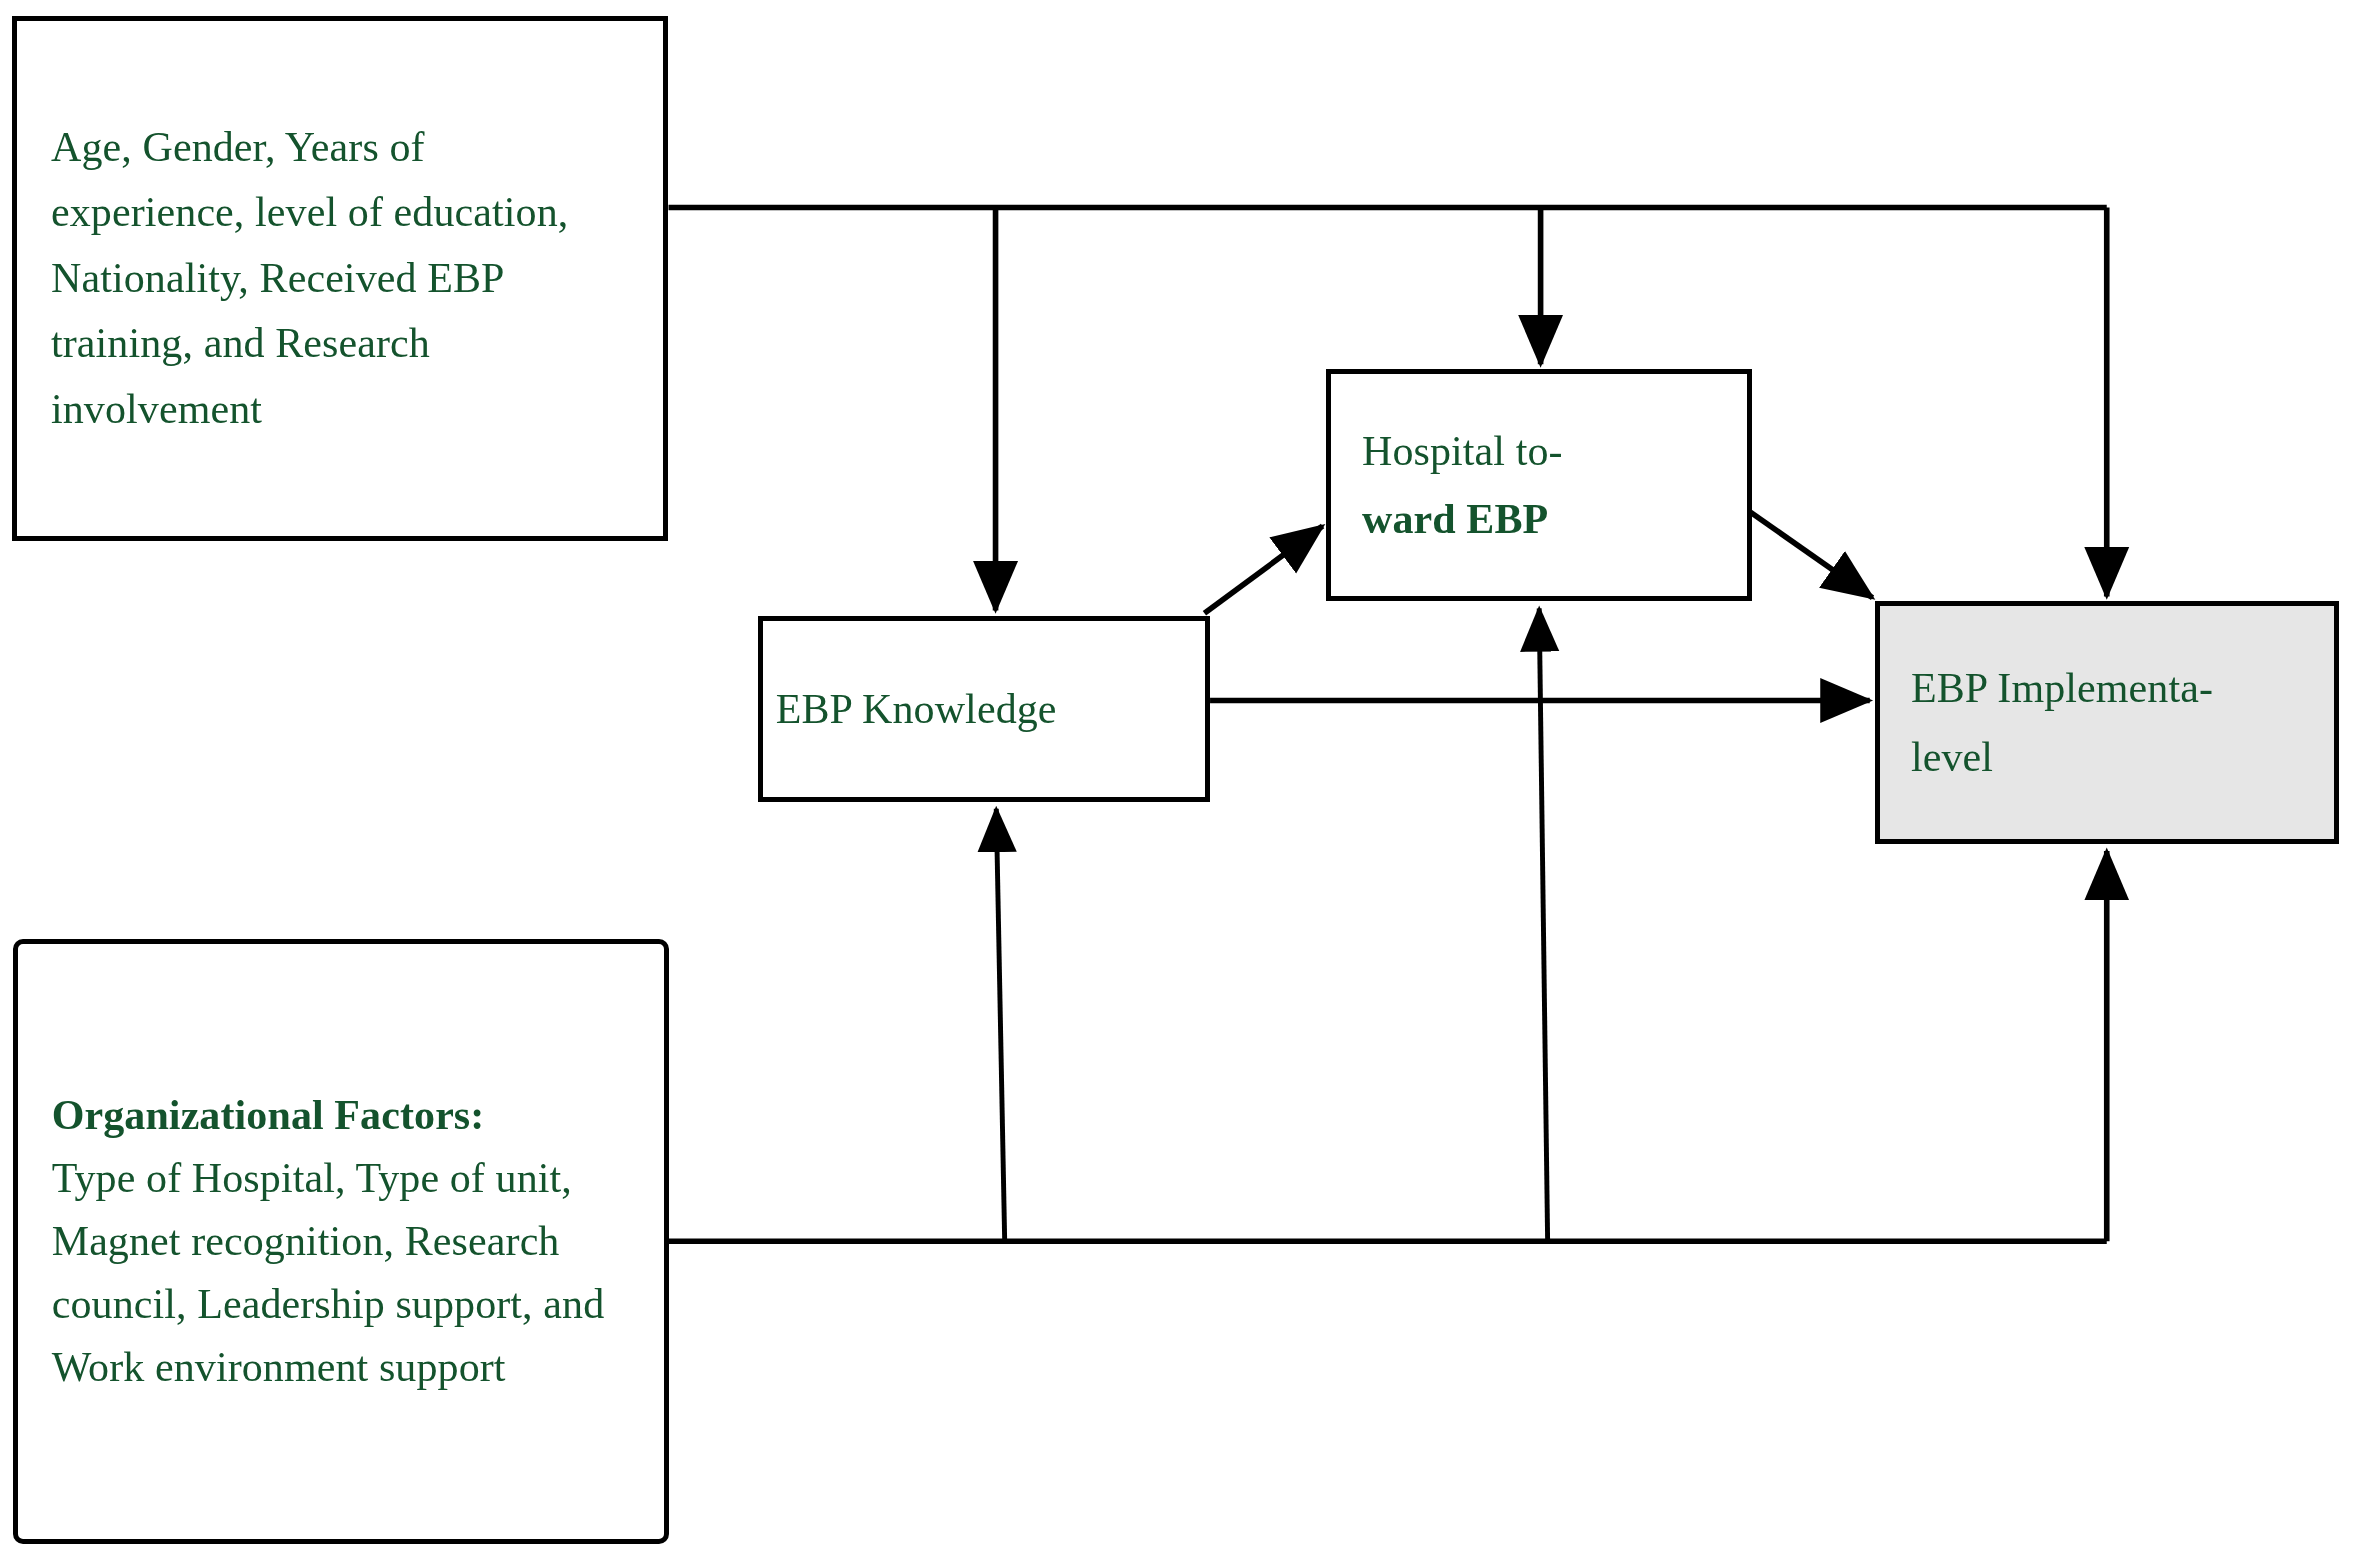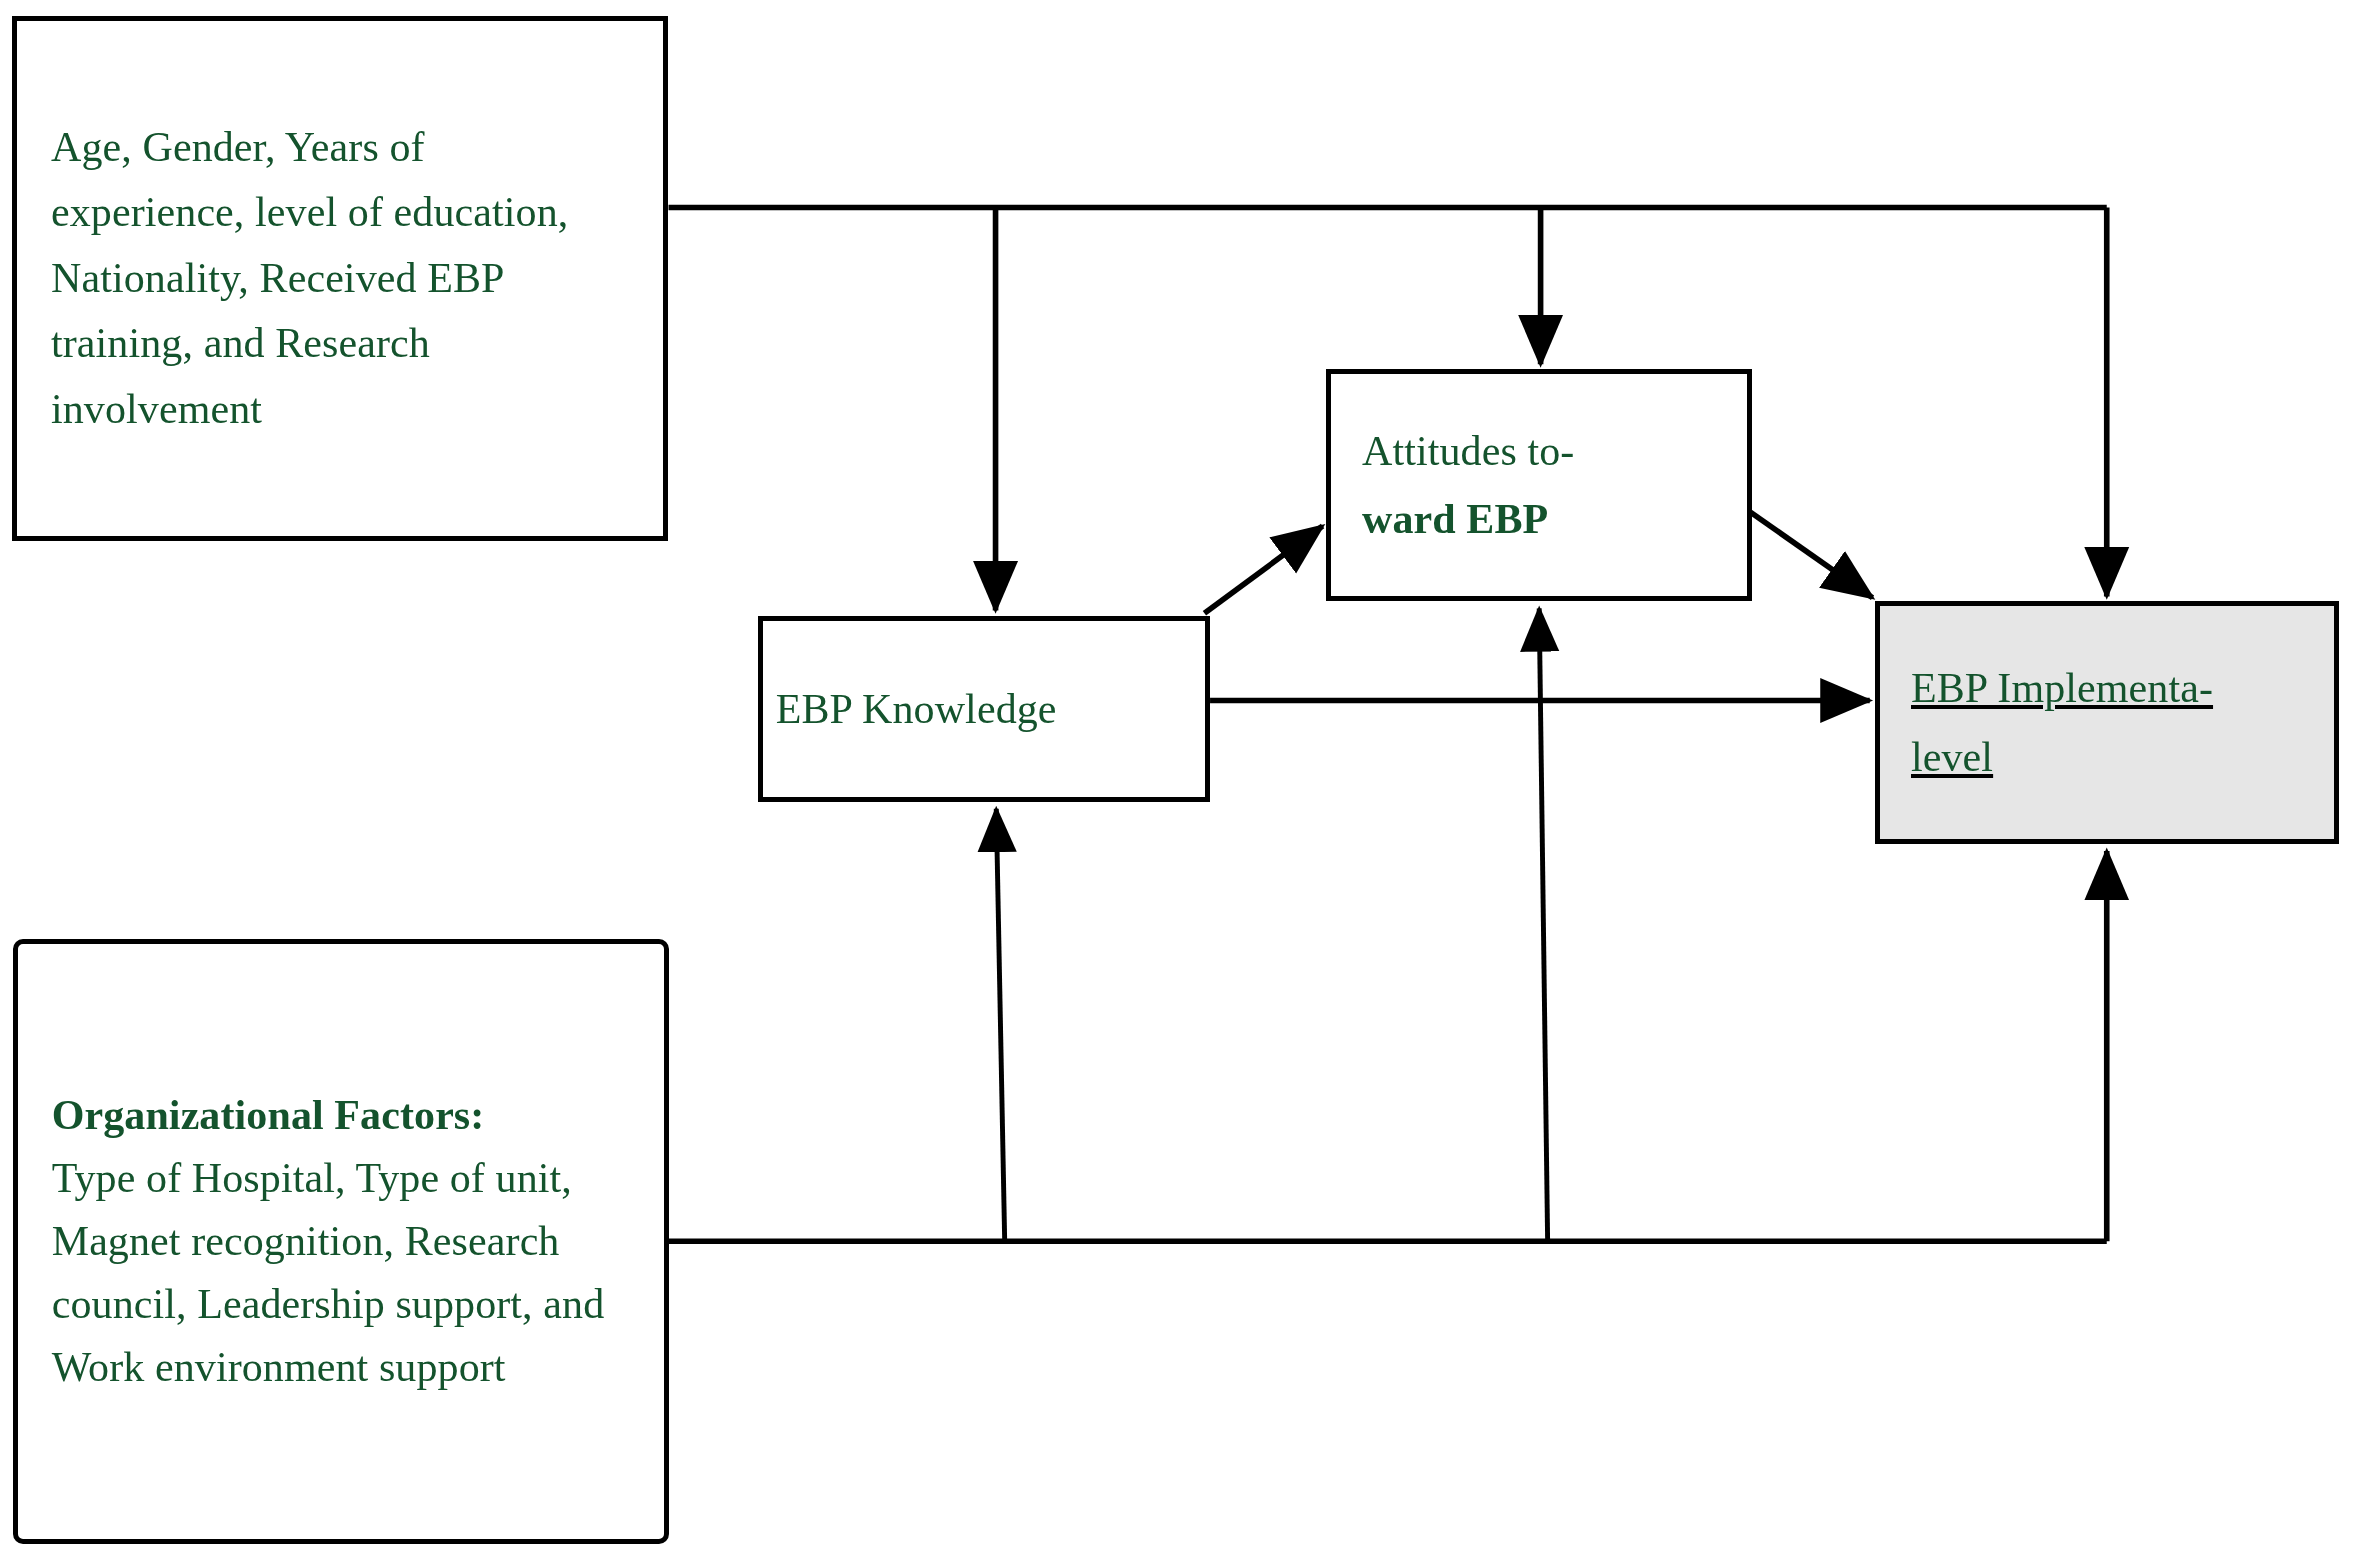--- a/index.html
+++ b/index.html
@@ -149,26 +149,26 @@
       <span>Type of Hospital, Type of unit, Magnet recognition, Research council, Leadership support, and Work environment support</span>
     </div>
   </div>
 
   <div class="node-box" id="box-knowledge" style="background: rgb(255, 255, 255); border-color: rgb(0, 0, 0);">
     <div class="node-text">EBP Knowledge</div>
   </div>
 
   <div class="node-box" id="box-attitudes" style="background: rgb(255, 255, 255); border-color: rgb(0, 0, 0);">
     <div class="node-text">
-      <span class="strong-line" style="font-weight:normal">Attitudes to-</span>
+      <span class="strong-line" style="font-weight:normal">Hospital to-</span>
       <span class="strong-line" style="font-weight:bold">ward EBP</span>
     </div>
   </div>
 
-  <div class="node-box filled" id="box-implementation" style="background: rgb(230, 230, 230); border-color: rgb(0, 0, 0); text-decoration: underline;">
+  <div class="node-box filled" id="box-implementation" style="background: rgb(230, 230, 230); border-color: rgb(0, 0, 0);">
     <div class="node-text">
       <span class="strong-line" style="font-weight:normal">EBP Implementa-</span>
       <span class="strong-line" style="font-weight:normal">level</span>
     </div>
   </div>
 
 </div>
 
 
 </body></html>

